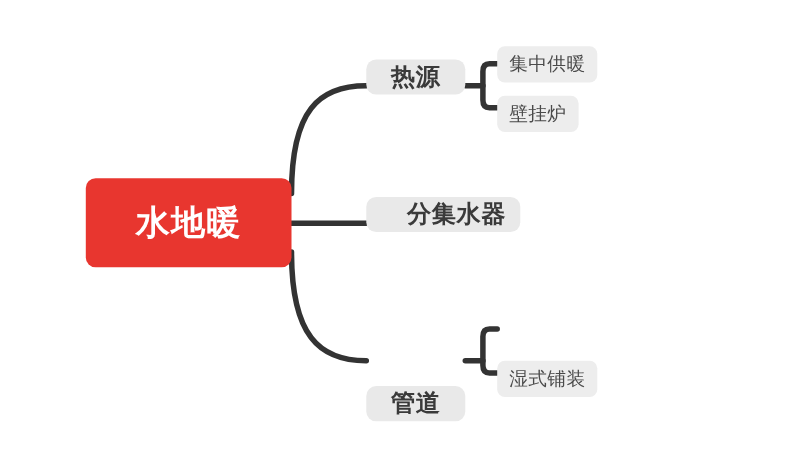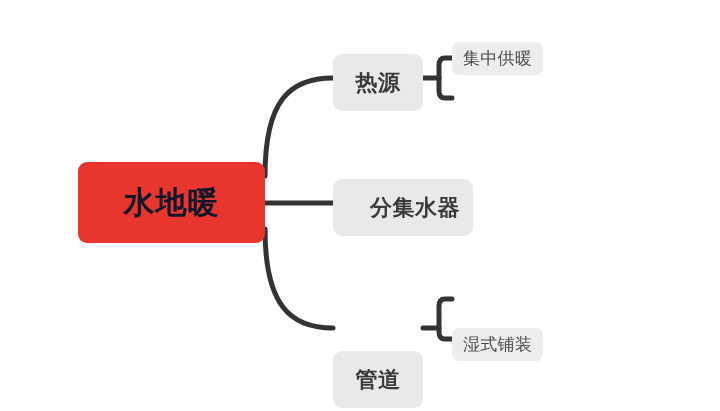--- a/index.html
+++ b/index.html
@@ -37,34 +37,34 @@
   }
 
   
   .node-root {
     left: 78px;
     top: 162px;
     width: 187px;
     height: 81px;
     background: #e8362f;
     border-radius: 9px;
-    color: #0f172a;
+    color: #ffffff;
     font-size: 31px;
     font-weight: 700;
     letter-spacing: 1px;
   }
 
   
   .node-branch {
     background: #e9e9e9;
     border-radius: 9px;
     color: #3a3a3a;
     font-size: 22px;
     font-weight: 700;
-    height: 57px;
+    height: 32px;
     letter-spacing: 0.5px;
   }
   .branch-0 { left: 333px; top: 54px;  width: 90px; }
   .branch-1 { left: 333px; top: 179px; width: 140px; padding-left: 24px; }
   .branch-2 { left: 333px; top: 304px; width: 90px; margin-top: 47px; }
 
   
   .node-leaf {
     background: #ededed;
     border-radius: 7px;
@@ -103,17 +103,18 @@
   <div class="node node-root">水地暖</div>
 
   <div class="node node-branch branch-0">热源</div>
 
   <div class="node node-branch branch-1">分集水器</div>
 
   <div class="node node-branch branch-2">管道</div>
 
   <div class="node node-leaf leaf-0-0">集中供暖</div>
 
+  <div class="node node-leaf leaf-0-1">壁挂炉</div>
 
 
   <div class="node node-leaf leaf-2-1">湿式铺装</div>
 
 </div>
 
 </body></html>

